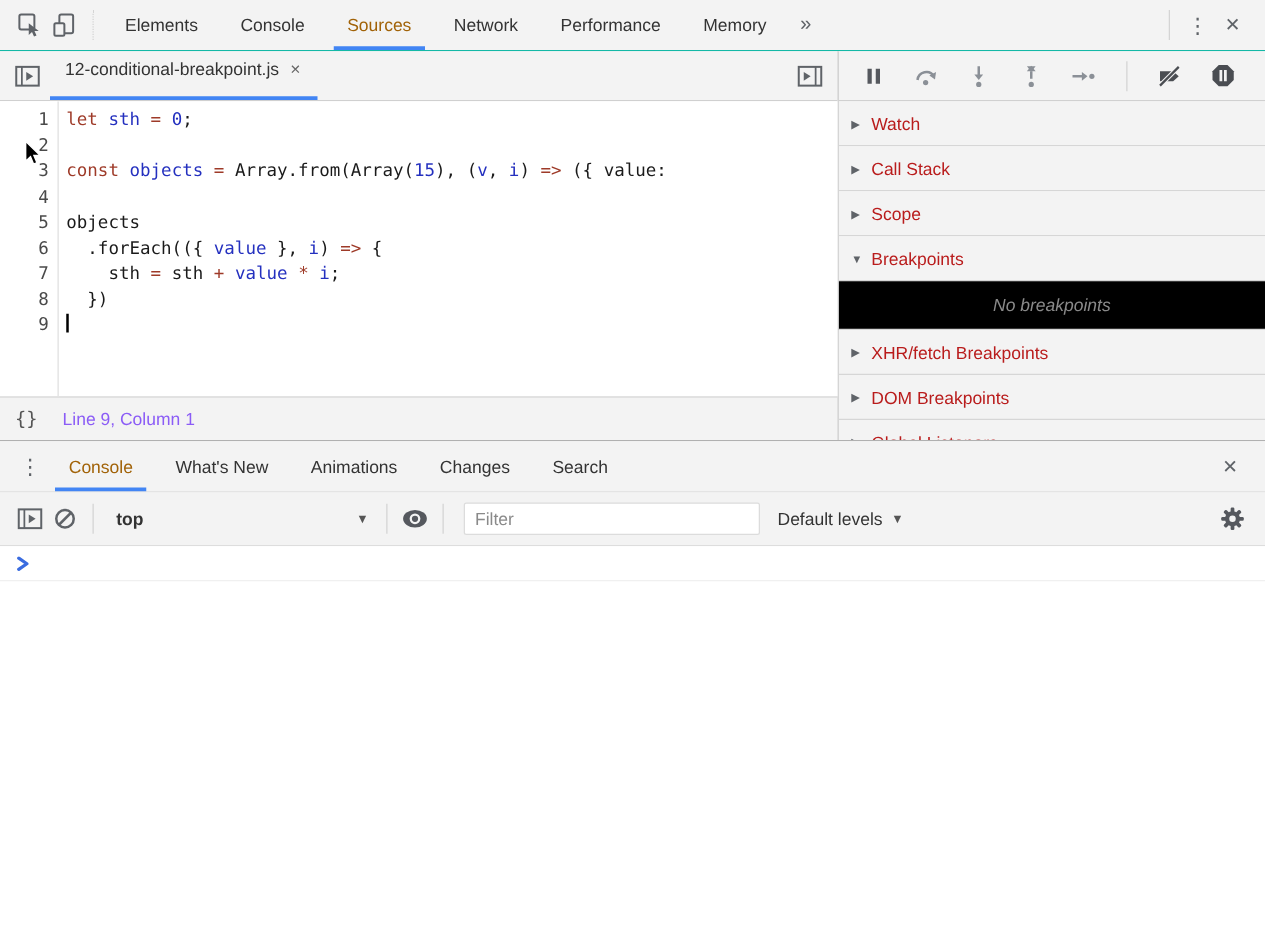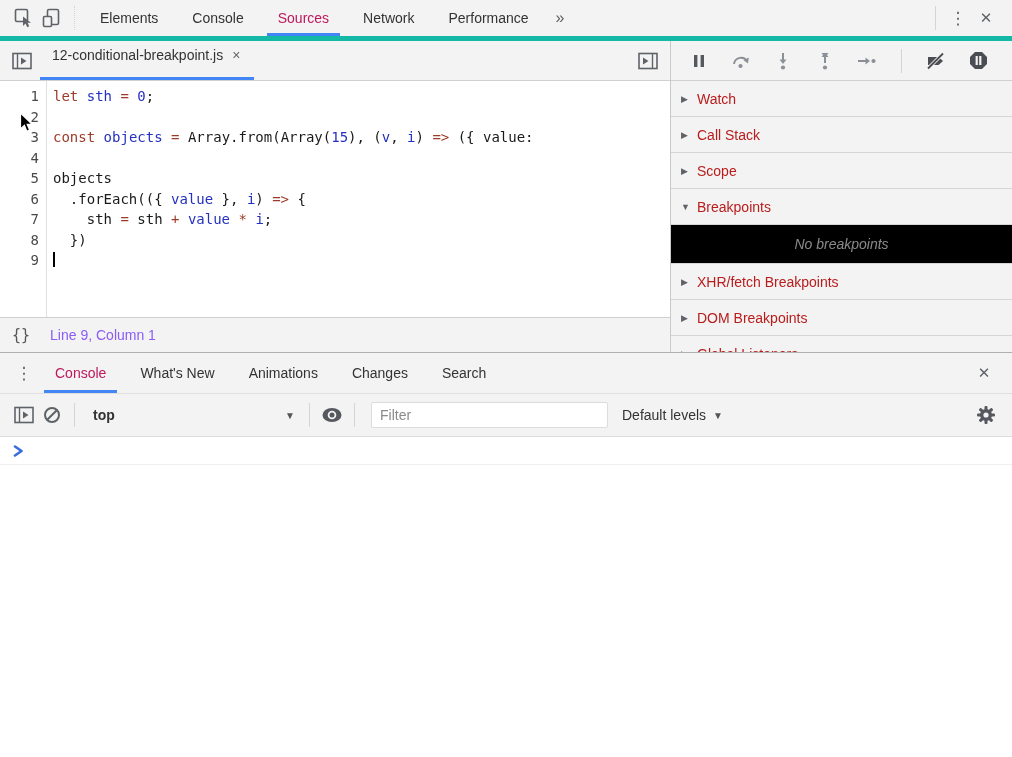--- a/index.html
+++ b/index.html
@@ -1,27 +1,27 @@
 <!DOCTYPE html>
 <html><head>
 <meta charset="utf-8">
 <style>
   * { box-sizing: border-box; margin: 0; padding: 0; }
   html,body { width:1012px; height:757px; overflow:hidden; }
   body { font-family:"Liberation Sans", sans-serif; background:#fff; }
   .devtools { position:relative; width:1012px; height:757px; background:#fff; overflow:hidden; font-size:14px; color:#333; }
 
   
-  .main-toolbar { height:41px; background:#f3f3f3; border-bottom:5px solid #14b8a6; display:flex; align-items:center; padding:0 12px 0 10px; }
+  .main-toolbar { height:41px; background:#f3f3f3; border-bottom:1px solid #14b8a6; display:flex; align-items:center; padding:0 12px 0 10px; }
   .icon-btn { display:flex; align-items:center; justify-content:center; width:28px; height:28px; flex:none; cursor:pointer; }
   .vsep { width:0; border-left:1px solid #d4d4d4; height:24px; margin:0 8px; flex:none; }
   .vsep.dashed { border-left-style:dotted; }
   .tabs-row { display:flex; align-items:center; height:100%; }
   .panel-tab { position:relative; height:100%; display:flex; align-items:center; padding:0 17px; color:#333; cursor:pointer; white-space:nowrap; }
-  .panel-tab.active { color:#be185d; }
+  .panel-tab.active { color:#a16207; }
   .panel-tab.active::after { content:""; position:absolute; left:6px; right:6px; bottom:0; height:3px; background:#4285f4; }
   .more-tabs { font-size:16px; color:#5f6368; padding:0 10px; cursor:pointer; }
   .spacer { flex:1; }
   .glyph { color:#5f6368; }
   .kebab { font-size:17px; line-height:1; }
   .close-x { font-size:15px; }
 
   
   .sources-area { display:flex; height:311px; }
   .sources-left { width:670px; display:flex; flex-direction:column; }
@@ -86,20 +86,21 @@
         <rect x="1.5" y="8.5" width="8" height="10" rx="1.2" fill="#f3f3f3" stroke="#5f6368" stroke-width="1.6"></rect>
       </svg>
     </div>
     <div class="vsep dashed"></div>
     <div class="tabs-row">
       <div class="panel-tab">Elements</div>
       <div class="panel-tab">Console</div>
       <div class="panel-tab active">Sources</div>
       <div class="panel-tab">Network</div>
       <div class="panel-tab">Performance</div>
+      <div class="panel-tab">Memory</div>
       <div class="more-tabs">»</div>
     </div>
     <div class="spacer"></div>
     <div class="vsep"></div>
     <div class="icon-btn glyph kebab">⋮</div>
     <div class="icon-btn glyph close-x">✕</div>
   </div>
 
   <div class="sources-area">
     <div class="sources-left">

